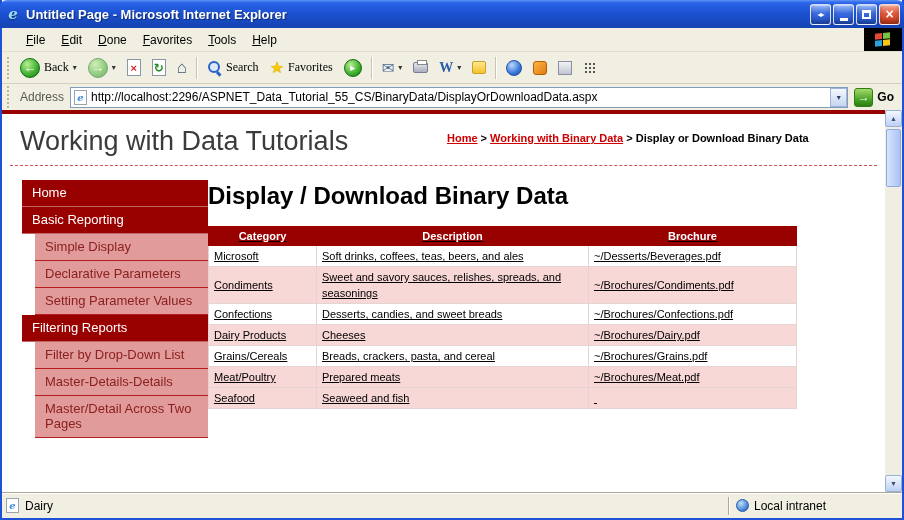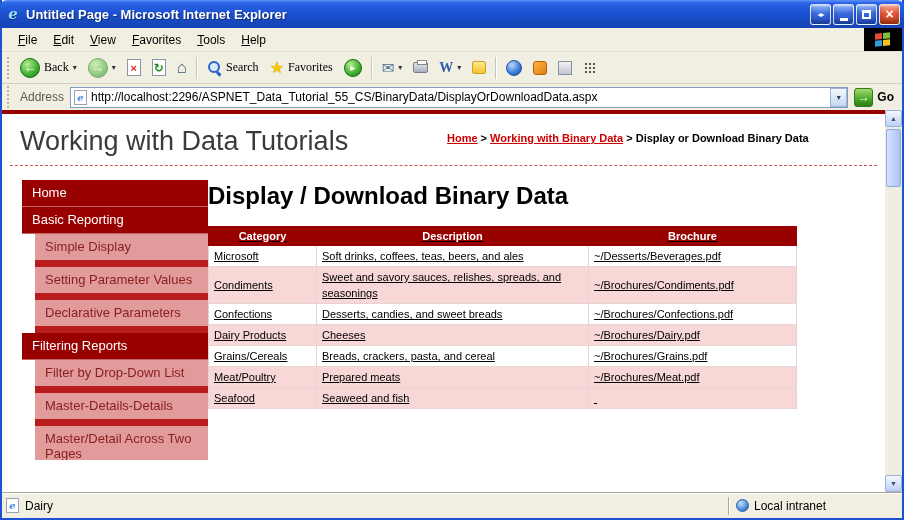--- a/index.html
+++ b/index.html
@@ -15,21 +15,21 @@
   .tbtns{display:flex;gap:2px;}
   .tbtn{width:21px;height:21px;border-radius:3px;border:1px solid rgba(255,255,255,.8);display:flex;align-items:center;justify-content:center;color:#fff;font-weight:bold;box-shadow:inset 0 -3px 4px rgba(0,0,0,.3), inset 0 1px 1px rgba(255,255,255,.5);}
   .tbtn.blue{background:linear-gradient(180deg,#9cbcf8 0%,#3a6ae0 45%,#2152c8 100%);}
   .tbtn.red{background:linear-gradient(180deg,#f5a896 0%,#e4573a 45%,#c33a17 100%);}
   .arrows{font-size:8px;letter-spacing:-1px;}
   .glyph-min{width:8px;height:3px;background:#fff;margin-top:10px;}
   .glyph-max{width:9px;height:9px;border:2px solid #fff;border-top-width:3px;}
   .glyph-x{font-size:14px;line-height:1;}
   
   .menubar{flex:0 0 24px;background:#f1efe2;display:flex;align-items:stretch;border-bottom:1px solid #e2dfcf;}
-  .menu-items{display:flex;align-items:center;padding-left:8px;flex:1;}
+  .menu-items{display:flex;align-items:center;padding-left:16px;flex:1;}
   .menu-item{display:inline-block;font-size:12px;color:#000;padding:3px 8px;}
   .menu-item::first-letter{text-decoration:underline;}
   .throbber{width:38px;background:#000;display:flex;align-items:center;justify-content:center;}
   .flag{width:16px;height:14px;display:grid;grid-template-columns:7px 7px;grid-template-rows:6px 6px;gap:1px;transform:skewY(-6deg);}
   .flag i{display:block;}
   .flag .fr{background:#e34a33;} .flag .fg{background:#7ac143;} .flag .fb{background:#2e9fd8;} .flag .fy{background:#f5c518;}
   
   .toolbar{flex:0 0 32px;background:#f1efe2;border-bottom:1px solid #d4d0bd;display:flex;align-items:center;padding:0 2px;gap:1px;}
   .grip{width:4px;height:22px;border-left:2px dotted #b9b5a2;margin:0 3px;}
   .tb-btn{display:flex;align-items:center;gap:4px;padding:3px 5px;border-radius:3px;font-size:12px;color:#000;}
@@ -81,21 +81,21 @@
   .page-header{display:flex;justify-content:space-between;padding:12px 36px 8px 18px;}
   .site-title{font-size:27px;color:#3b3b3b;}
   .breadcrumb{width:402px;font-size:11px;font-weight:bold;line-height:1.3;padding-top:5px;}
   .bc-link{color:var(--link-red,#cc0000);text-decoration:underline;cursor:pointer;}
   .bc-sep{color:#000;}
   .bc-current{color:#000;}
   .dashed{border-top:1px dashed #cc5555;margin:0 8px;}
   .content-cols{display:flex;padding:14px 0 0 20px;flex:1;min-height:0;}
   .sidebar{flex:0 0 186px;width:186px;height:280px;overflow:hidden;font-size:13px;}
   .nav-header{background:var(--maroon,#990000);color:#fff;padding:5px 8px 6px 10px;border-bottom:1px solid rgba(255,255,255,.4);cursor:pointer;}
-  .nav-sub{background:var(--sidebar-pink,#e89a9a);color:#8b2020;margin-left:13px;padding:5px 8px 6px 10px;border-bottom:7px solid #b91c1c;cursor:pointer;}
+  .nav-sub{background:var(--sidebar-pink,#e89a9a);color:#8b2020;margin-left:13px;padding:5px 8px 6px 10px;border-bottom:1px solid #b91c1c;cursor:pointer;}
   .main{flex:1;}
   .heading{font-size:24px;font-weight:bold;color:#000;margin:2px 0 16px;}
   table.grid{border-collapse:collapse;width:588px;font-size:11px;table-layout:fixed;text-decoration:underline;}
   .grid th{background:var(--maroon,#990000);color:#fff;font-weight:bold;text-align:center;padding:3px 4px;border:1px solid var(--maroon,#990000);}
   .grid td{padding:2px 5px;line-height:16px;border:1px solid #e6d4d4;vertical-align:middle;overflow:hidden;}
   .grid tr.alt{background:var(--row-pink,#f8d7d7);}
   .grid th:nth-child(1),.grid td:nth-child(1){width:108px;}
   .grid th:nth-child(2),.grid td:nth-child(2){width:272px;}
   .grid th:nth-child(3),.grid td:nth-child(3){width:208px;}
   
@@ -134,21 +134,21 @@
       <span class="tbtn red">
           <span class="glyph-x">×</span>
         </span>
     </span>
   </div>
 
   <div class="menubar">
     <div class="menu-items">
         <span class="menu-item">File</span>
         <span class="menu-item">Edit</span>
-        <span class="menu-item">View</span>
+        <span class="menu-item">Done</span>
         <span class="menu-item">Favorites</span>
         <span class="menu-item">Tools</span>
         <span class="menu-item">Help</span>
       </div>
     <div class="throbber">
       <span class="flag">
           <i class="fr"></i>
           <i class="fg"></i>
           <i class="fb"></i>
           <i class="fy"></i>
@@ -243,22 +243,22 @@
       <div class="page-header">
         <div class="site-title">Working with Data Tutorials</div>
         <div class="breadcrumb"><span class="bc-link">Home</span><span class="bc-sep"> &gt; </span><span class="bc-link">Working with Binary Data</span><span class="bc-sep"> &gt; </span><span class="bc-current">Display or Download Binary Data</span></div>
       </div>
       <div class="dashed"></div>
       <div class="content-cols">
         <div class="sidebar">
             <div class="nav-header">Home</div>
             <div class="nav-header">Basic Reporting</div>
             <div class="nav-sub">Simple Display</div>
+            <div class="nav-sub">Declarative Parameters</div>
             <div class="nav-sub">Setting Parameter Values</div>
-            <div class="nav-sub">Declarative Parameters</div>
             <div class="nav-header">Filtering Reports</div>
             <div class="nav-sub">Filter by Drop-Down List</div>
             <div class="nav-sub">Master-Details-Details</div>
             <div class="nav-sub">Master/Detail Across Two Pages</div>
           </div>
         <div class="main">
           <div class="heading">Display / Download Binary Data</div>
           <table class="grid">
             <thead>
                 <tr>

